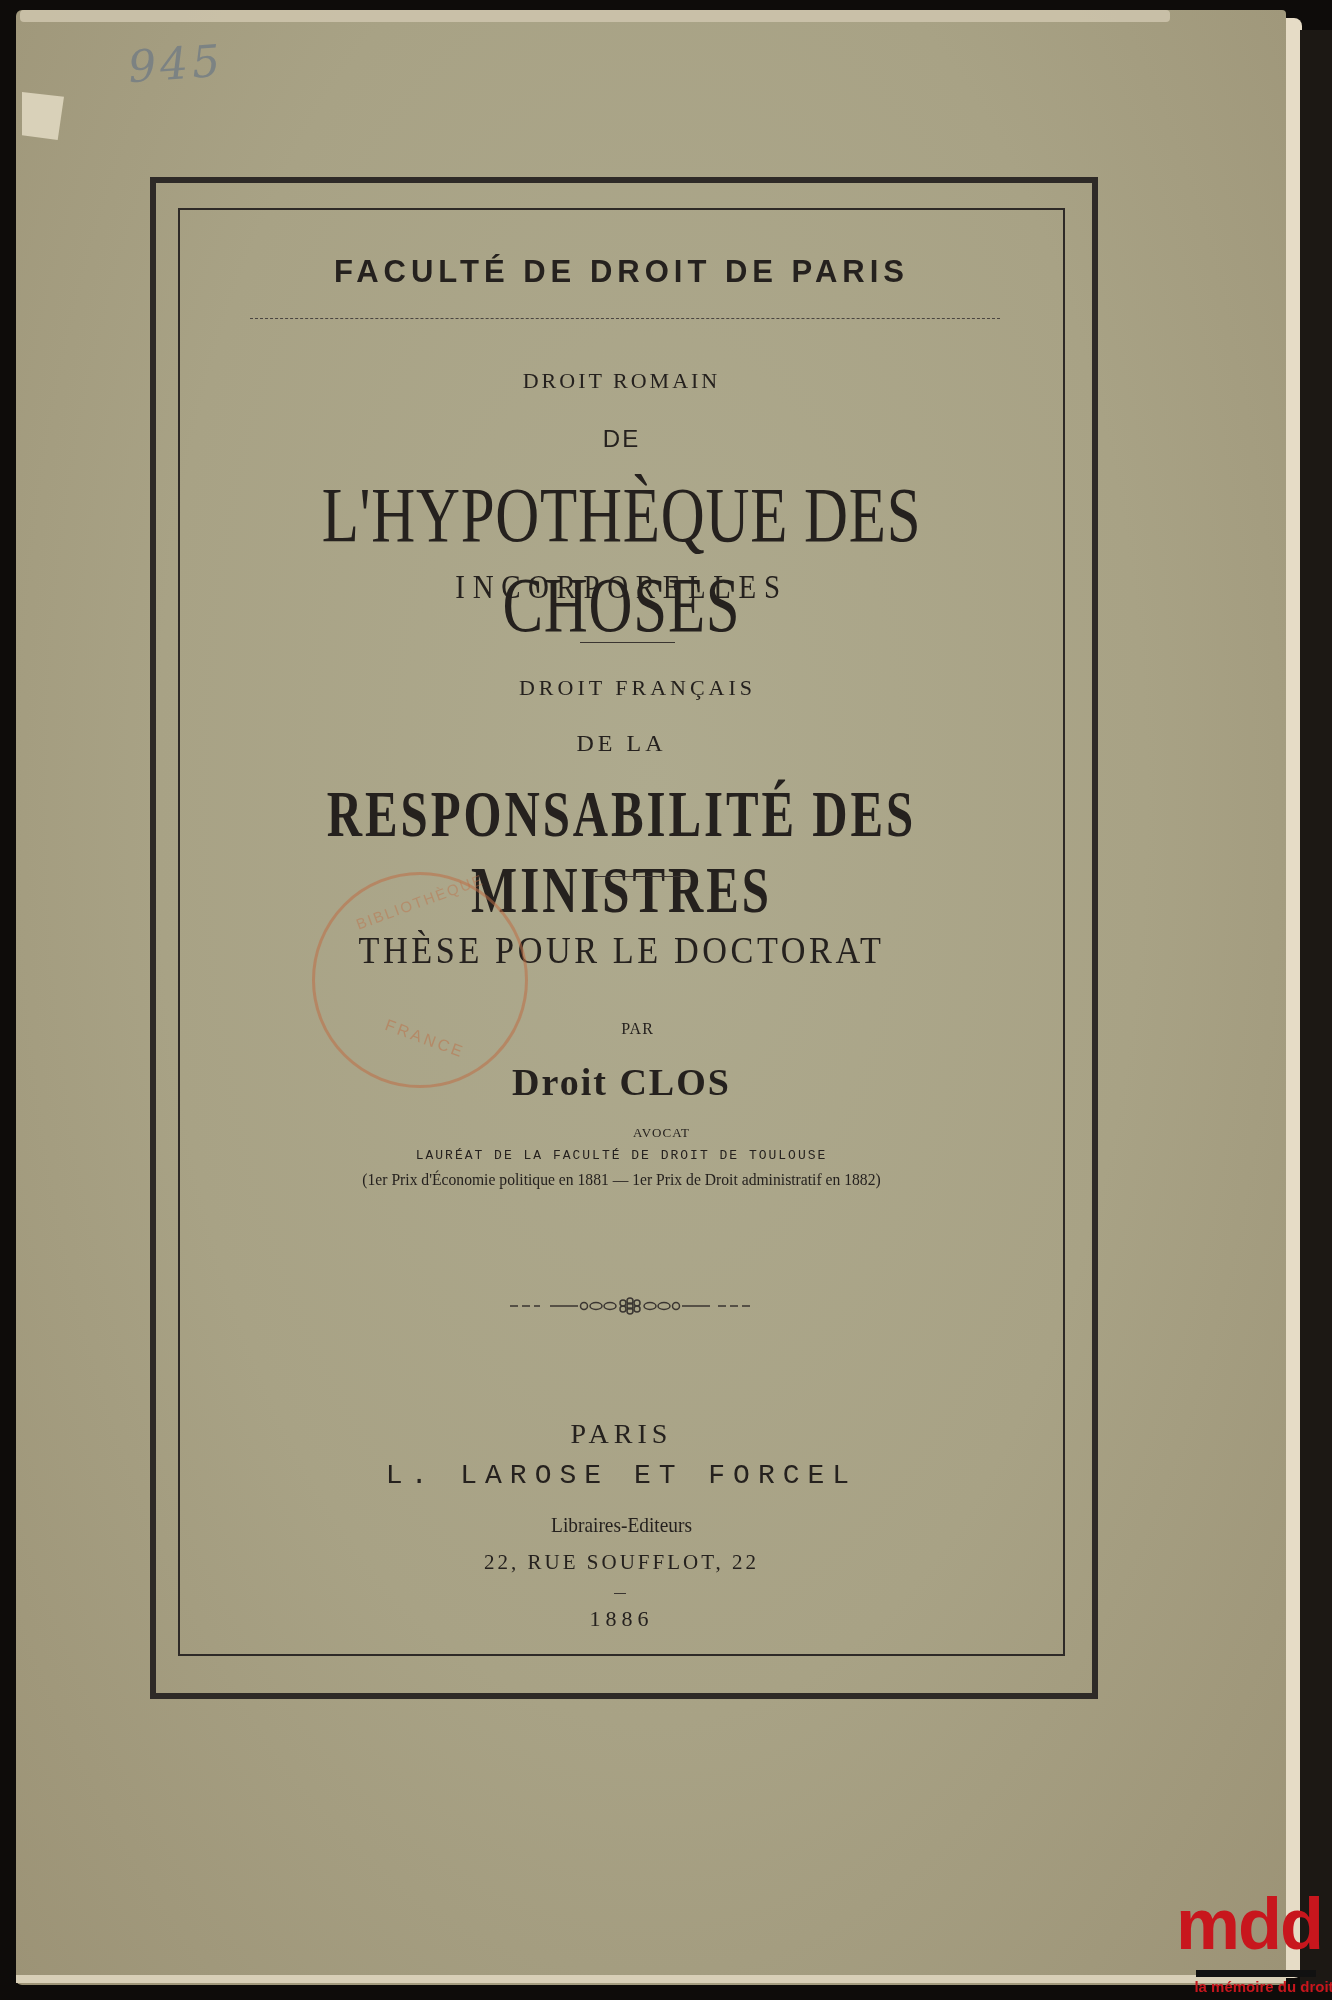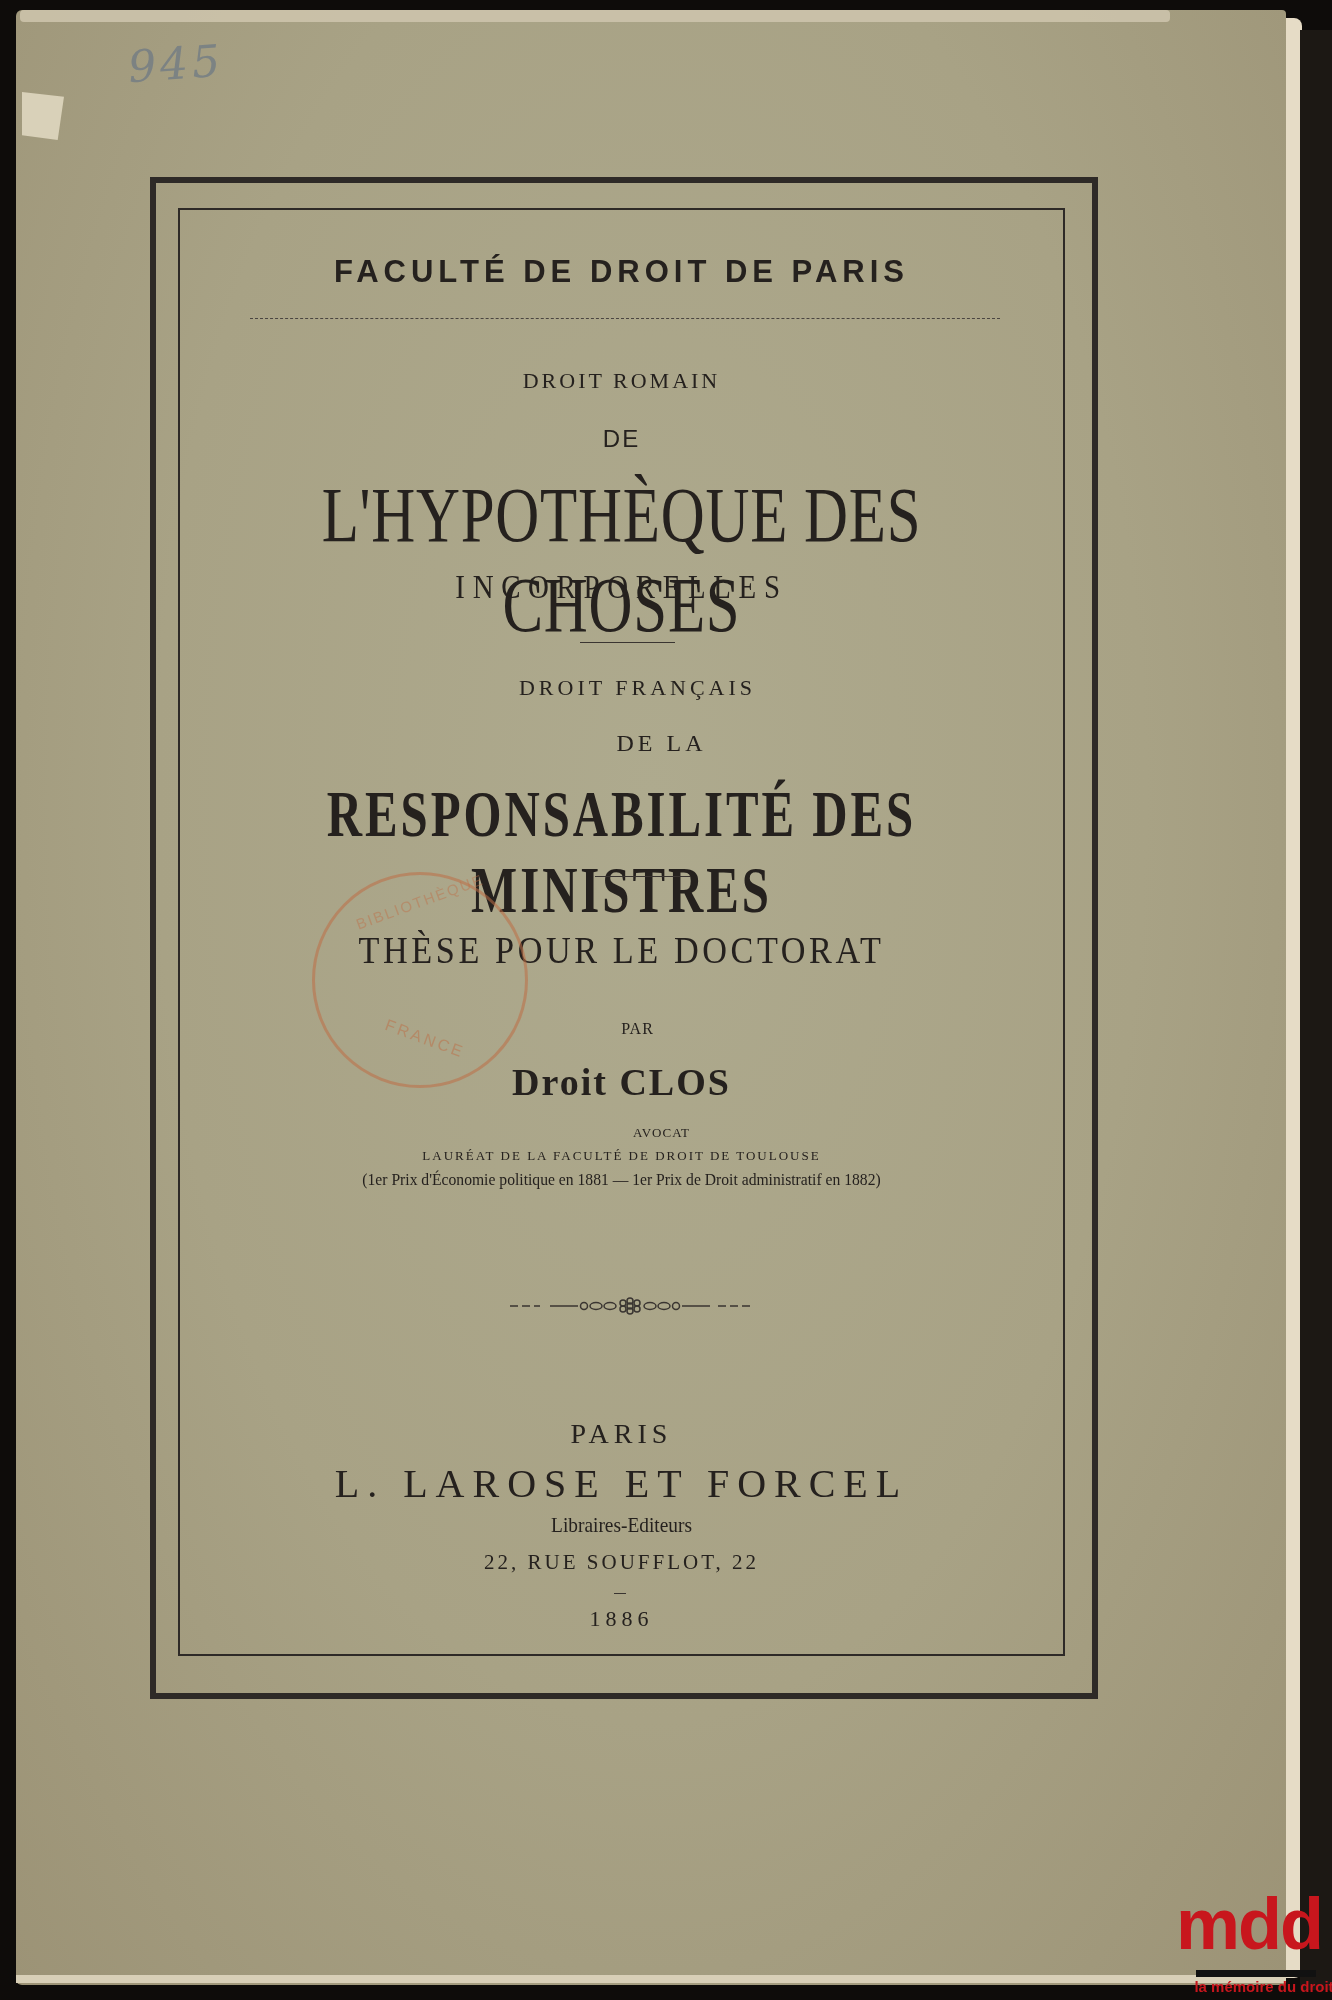--- a/index.html
+++ b/index.html
@@ -18,32 +18,32 @@
   .content { position:absolute; left:180px; top:210px; width:883px; }
   .line { position:absolute; left:0; width:883px; text-align:center; color:#25211e; }
   .faculte { top:44px; font-family:"Liberation Sans", sans-serif; font-size:31px; letter-spacing:5px;font-weight:bold; }
   .rule-long { position:absolute; left:70px; top:108px; width:750px; height:0; border-top:1.5px dashed #4a4541; }
   .droit-romain { top:158px; font-family:"Liberation Serif", serif; font-size:22px; letter-spacing:3px; }
   .de { top:215px; font-family:Liberation Sans, sans-serif; font-size:24px; letter-spacing:2px; }
   .title1 { top:260px; font-family:"Liberation Serif", serif; font-size:78px; transform:scaleX(.78); letter-spacing:1px; }
   .incorporelles { top:358px; font-family:"Liberation Serif", serif; font-size:34px; letter-spacing:9px; transform:scaleX(.85); }
   .rule-short1 { position:absolute; left:400px; top:432px; width:95px; border-top:1.5px solid #3a3531; }
   .droit-francais { top:465px; font-family:"Liberation Serif", serif; font-size:22px; letter-spacing:4px;padding-left:16px; }
-  .de-la { top:520px; font-family:"Liberation Serif", serif; font-size:24px; letter-spacing:4px;padding-left:40px; }
+  .de-la { top:520px; font-family:"Liberation Serif", serif; font-size:24px; letter-spacing:4px; }
   .title2 { top:566px; font-family:"Liberation Serif", serif; font-weight:bold; font-size:66px; transform:scaleX(.74); letter-spacing:4px; }
   .rule-short2 { position:absolute; left:415px; top:666px; width:95px; border-top:1.5px solid #3a3531; }
   .these { top:718px; font-family:"Liberation Serif", serif; font-size:38px; letter-spacing:4px; transform:scaleX(.9); }
   .par { top:810px; font-family:Liberation Serif, serif; font-size:16px; letter-spacing:1px;padding-left:16px; }
   .author { top:850px; font-family:"Liberation Serif", serif; font-weight:bold; font-size:38px; letter-spacing:2px; }
   .avocat { top:915px; font-family:"Liberation Serif", serif; font-size:13px; letter-spacing:1px;padding-left:40px; }
-  .laureat { top:938px; font-family:Liberation Serif, serif; font-size:13px; letter-spacing:2px; }
+  .laureat { top:938px; font-family:Liberation Mono, monospace; font-size:13px; letter-spacing:2px; }
   .prix { top:960px; font-family:"Liberation Serif", serif; font-size:17px; transform:scaleX(.92); }
   .ornament { position:absolute; left:330px; top:1086px; width:240px; height:20px; }
   .paris { top:1208px; font-family:"Liberation Serif", serif; font-size:28px; letter-spacing:5px; }
-  .publisher { top:1250px; font-family:Liberation Serif, serif; font-size:40px; letter-spacing:8px; }
+  .publisher { top:1250px; font-family:Liberation Mono, monospace; font-size:28px; letter-spacing:8px; }
   .libraires { top:1302px; font-family:"Liberation Serif", serif; font-size:22px; transform:scaleX(.88); }
   .address { top:1340px; font-family:"Liberation Serif", serif; font-size:21px; letter-spacing:3px; }
   .dash { position:absolute; left:434px; top:1383px; width:12px; border-top:1.5px solid #3a3531; }
   .year { top:1396px; font-family:"Liberation Serif", serif; font-size:22px; letter-spacing:5px; }
   .stamp { position:absolute; left:312px; top:872px; width:210px; height:210px; border:3px solid rgba(190,110,70,.55); border-radius:50%; }
   .stamp-text-top { position:absolute; left:20px; top:18px; width:170px; text-align:center; font-family:"Liberation Sans", sans-serif; font-size:15px; color:rgba(190,110,70,.45); letter-spacing:2px; transform:rotate(-20deg); }
   .stamp-text-bottom { position:absolute; left:40px; top:155px; width:140px; text-align:center; font-family:"Liberation Sans", sans-serif; font-size:16px; color:rgba(190,110,70,.5); letter-spacing:3px; transform:rotate(20deg); }
   .logo { position:absolute; left:1168px; top:1888px; width:160px; height:112px; }
   .logo-mdd { position:absolute; left:8px; top:0; font-family:"Liberation Sans", sans-serif; font-size:72px; font-weight:bold; color:#c8161d; letter-spacing:-2px; line-height:1; }
   .logo-bar { position:absolute; left:28px; top:82px; width:120px; height:7px; background:#111; }

